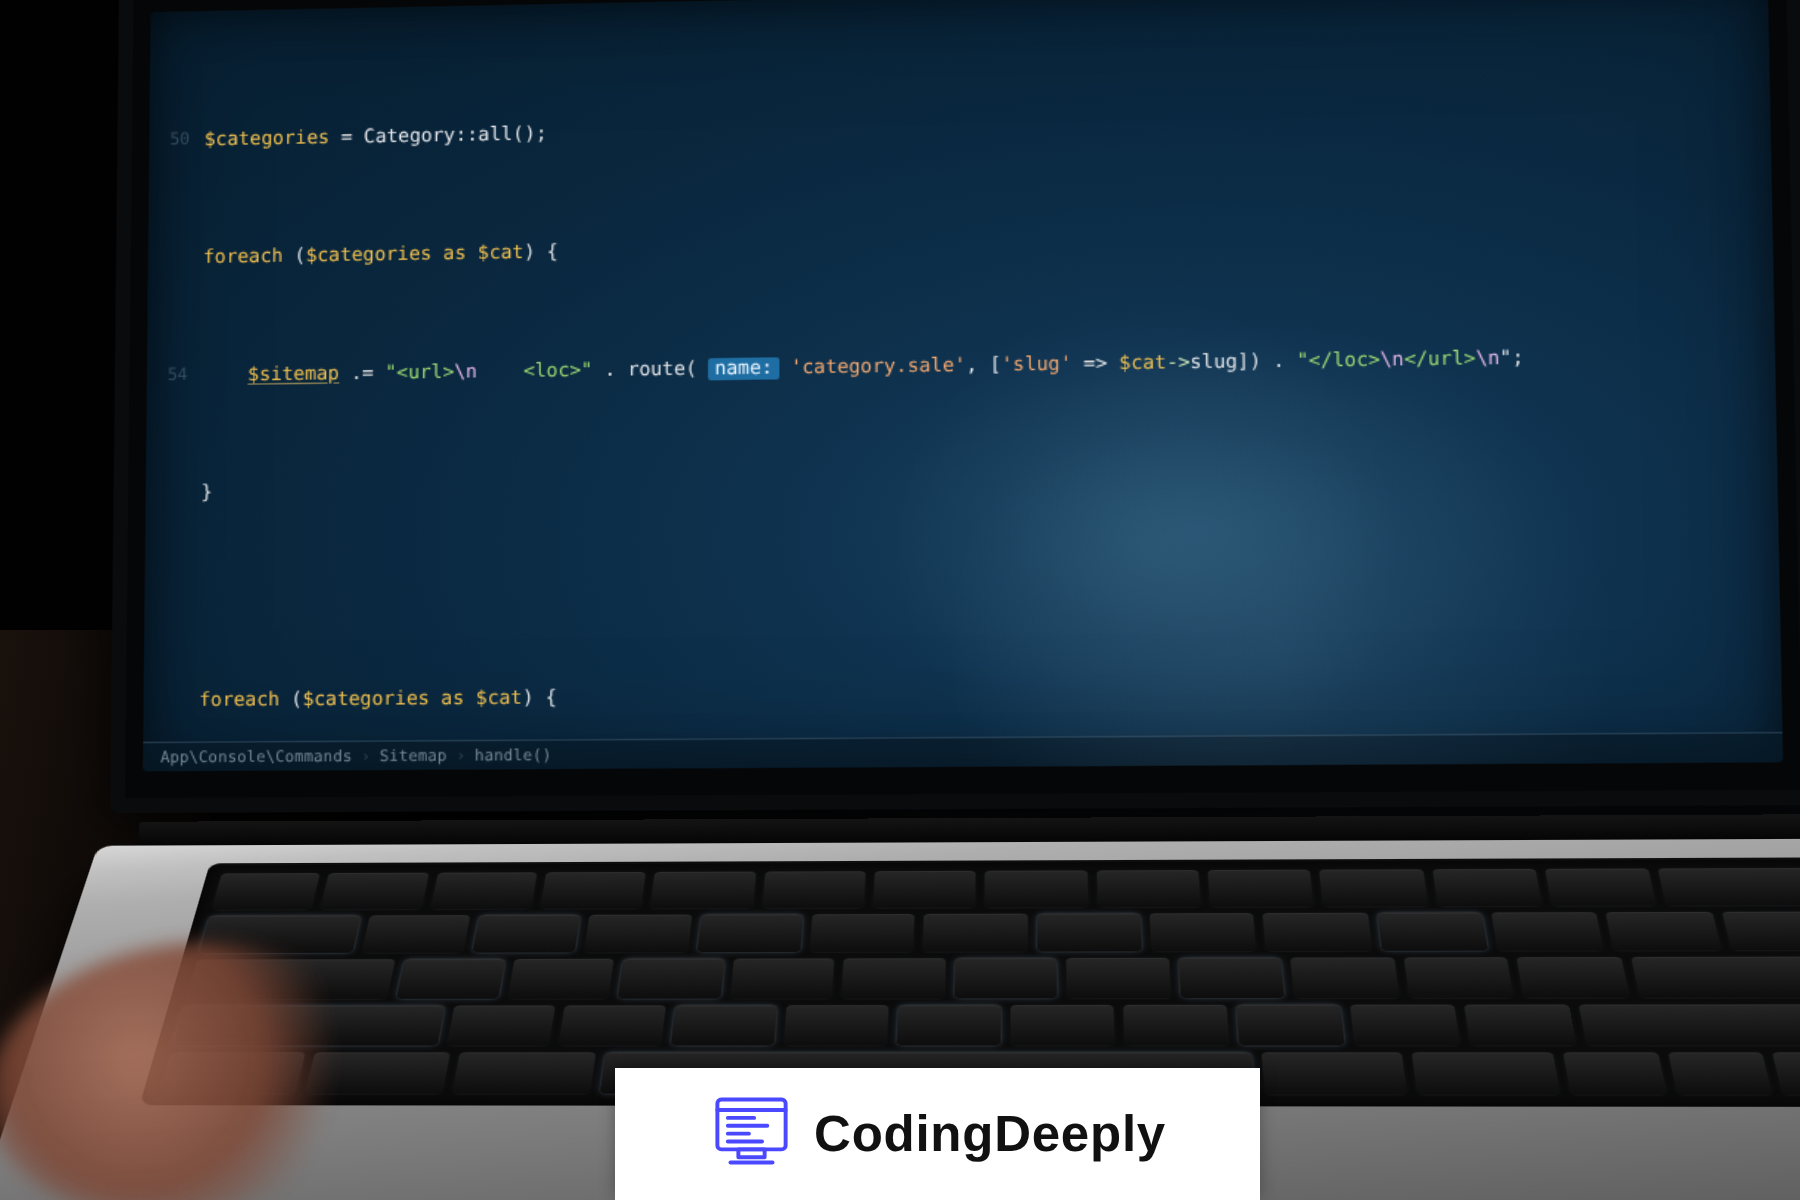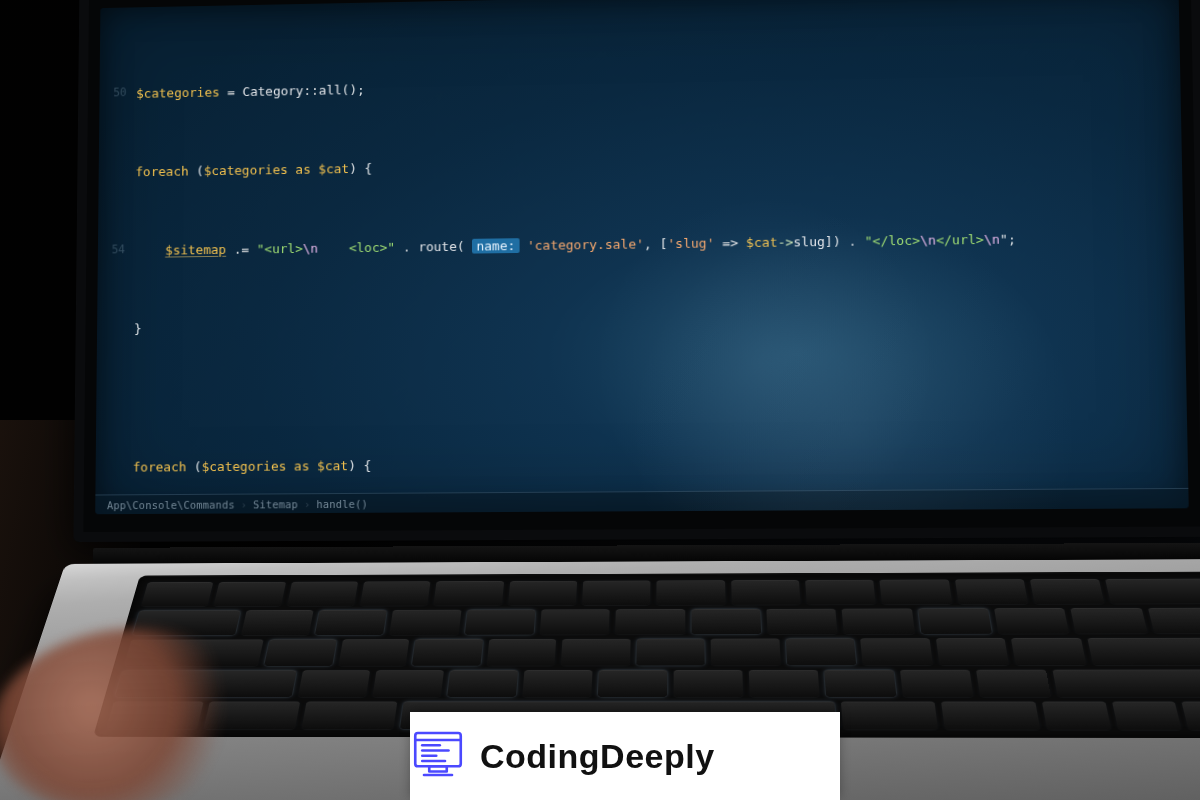--- a/index.html
+++ b/index.html
@@ -133,21 +133,21 @@
     filter: blur(6px);
     border-radius:50%;
     transform: rotate(-10deg);
     opacity:.85;
   }
 
   
   .badge{
     position:absolute; left:410px; bottom:0; width:430px; height:88px;
     background:#fff;
-    display:flex; align-items:center; gap:14px;
+    display:flex; align-items:center; justify-content:center; gap:14px;
     box-shadow:0 -2px 10px rgba(0,0,0,.3);
   }
   .badge svg{ width:56px; height:56px; }
   .badge .txt{ font-family: Arial Black, Arial, sans-serif; font-weight:900; font-size:34px; color:#111; letter-spacing:.5px;}
 
   
   .deskedge{position:absolute;left:0;top:420px;bottom:0;width:140px;
    background:linear-gradient(100deg,#2a1c14 0%, rgba(30,20,14,0) 100%); opacity:.6;}
 </style>
 </head>

